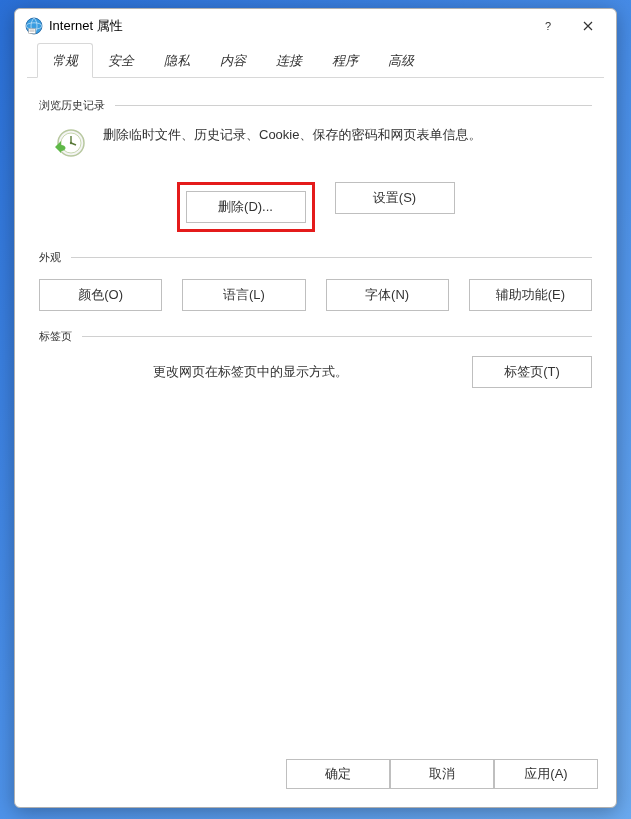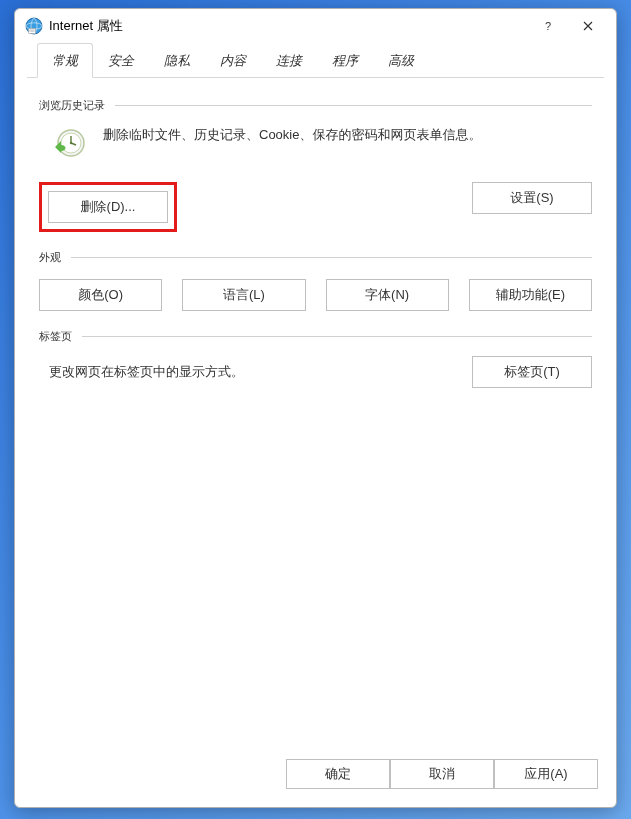--- a/index.html
+++ b/index.html
@@ -110,21 +110,21 @@
       flex-shrink: 0;
       margin-right: 14px;
     }
     .history-text {
       font-size: 13px;
       color: #333;
       line-height: 1.6;
     }
     .btn-row {
       display: flex;
-      justify-content: space-between;
+      justify-content: center;
       gap: 20px;
       margin-top: 14px;
     }
     .btn-row.four {
       justify-content: space-between;
     }
     .btn {
       min-width: 120px;
       height: 32px;
       border: 1px solid #bfbfbf;
@@ -145,20 +145,21 @@
     .tabs-group-row {
       display: flex;
       align-items: center;
       gap: 20px;
     }
     .tabs-text {
       flex: 1;
       font-size: 13px;
       color: #333;
       margin-left: 10px;
+      text-align: center;
     }
     .footer {
       display: flex;
       justify-content: flex-end;
       padding: 14px 18px 18px;
     }
     .footer .btn { min-width: 104px; height: 30px; }
   </style>
 </head>
 <body>

